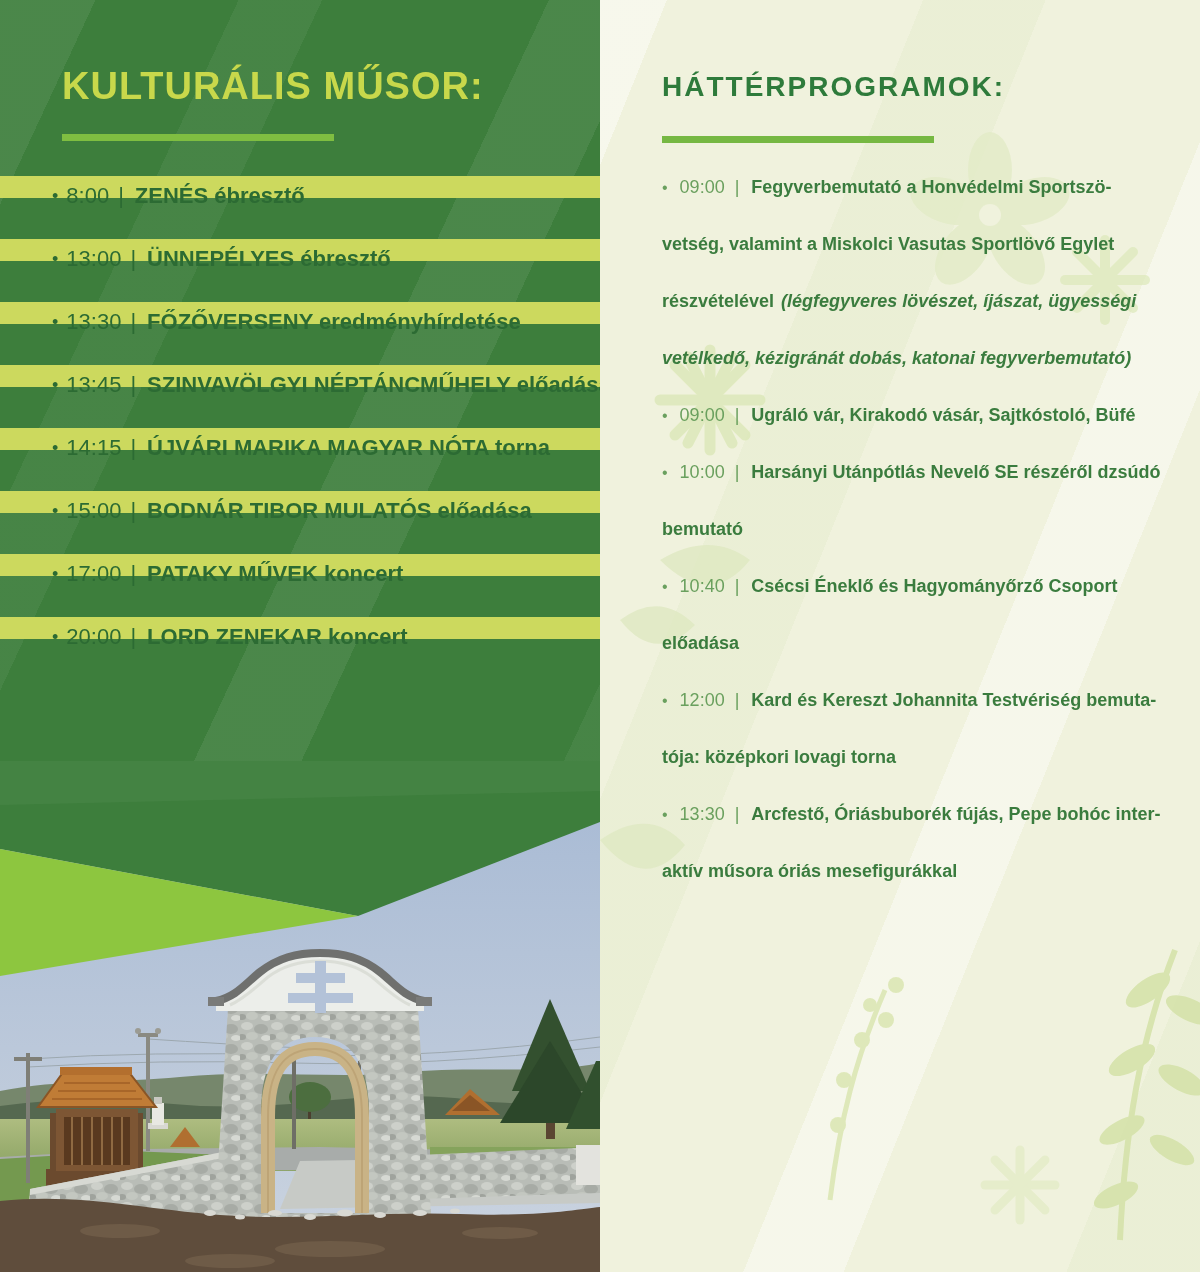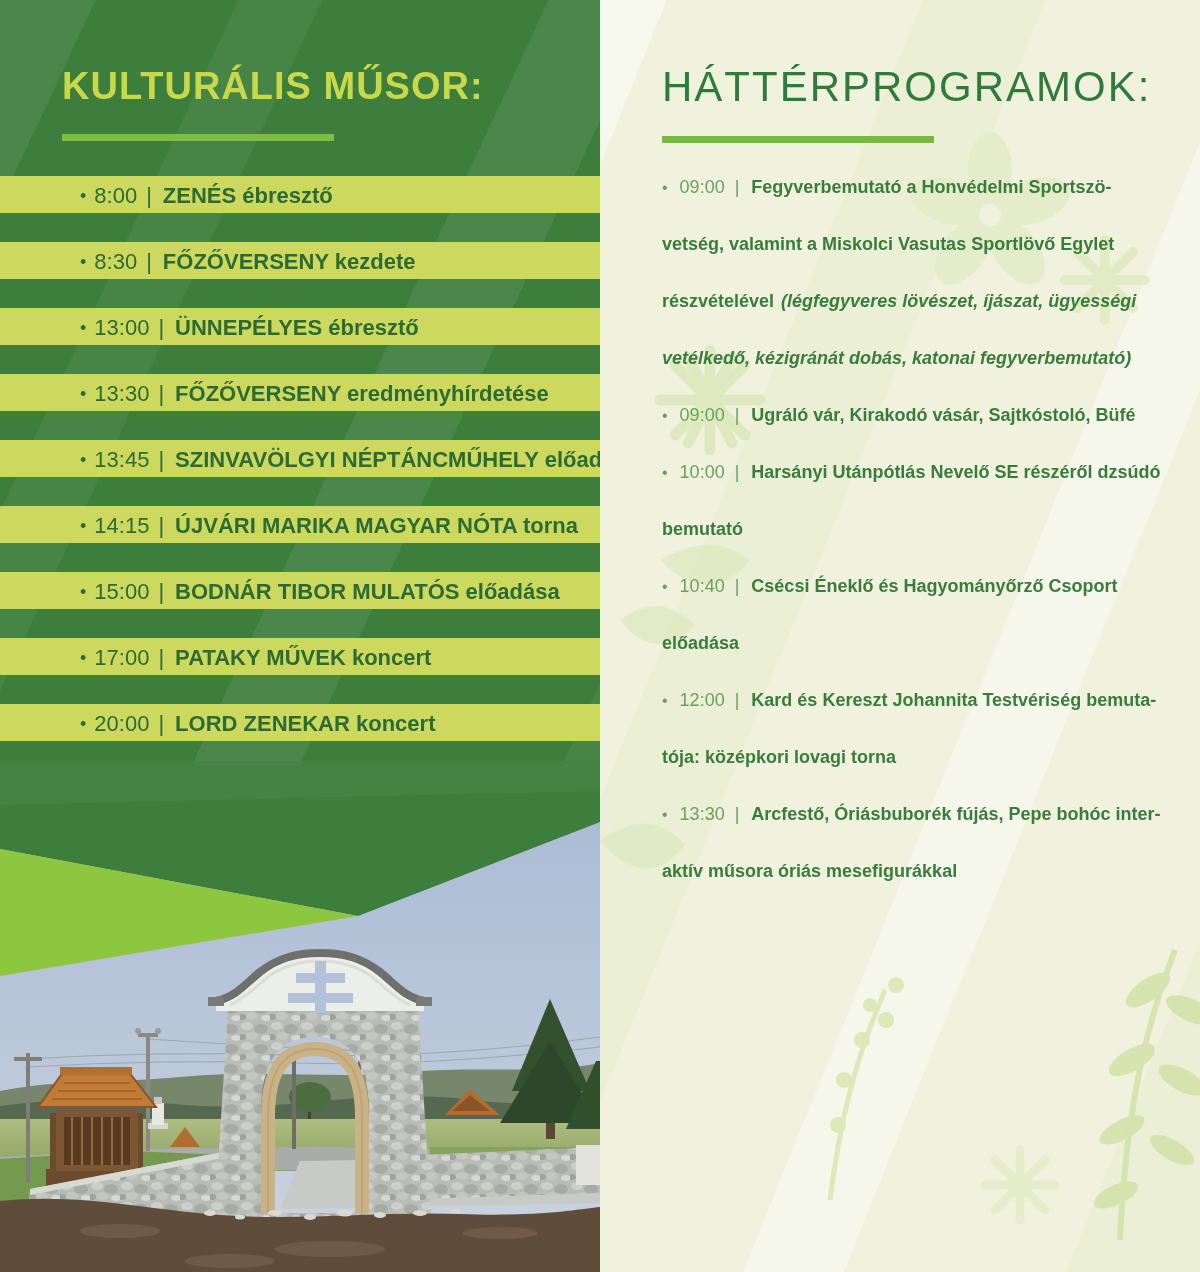--- a/index.html
+++ b/index.html
@@ -17,22 +17,22 @@
         rgba(255,255,255,0.05) 77% 85%, rgba(255,255,255,0) 85%),
       #3d7e3c;
   }
   .left-heading{
     margin:60px 0 0 62px;font-size:38px;line-height:52px;font-weight:800;
     letter-spacing:1px;color:#c8d84b;
   }
   .h-underline{width:272px;height:7px;margin:22px 0 0 62px;background:#7fbe41;}
   .schedule{margin-top:35px;}
   .bar{
-    height:37px;line-height:39px;margin-bottom:29px;background:#ccd95e;
-    color:#2c6b33;font-size:22px;white-space:nowrap;padding-left:80px;
+    height:22px;line-height:39px;margin-bottom:41px;background:#ccd95e;
+    color:#2c6b33;font-size:22px;white-space:nowrap;padding-left:52px;
   }
   .bar .bullet{font-size:18px;vertical-align:1px;}
   .bar .time{font-weight:normal;margin:0 9px 0 8px;}
   .bar .sep{font-weight:normal;margin-right:11px;}
   .bar .title{font-weight:bold;}
 
   
   .photo-wrap{position:absolute;left:0;top:761px;width:600px;height:511px;}
   .photo-wrap svg{display:block;}
 
@@ -42,22 +42,22 @@
     background:
       linear-gradient(112deg,
         rgba(255,255,255,0.45) 0 6%, rgba(255,255,255,0) 6% 29%,
         rgba(222,232,196,0.30) 29% 40%, rgba(255,255,255,0) 40% 59%,
         rgba(255,255,255,0.40) 59% 68%, rgba(255,255,255,0) 68% 88%,
         rgba(222,232,196,0.30) 88%),
       #f0f2dd;
   }
   .florals{position:absolute;left:0;top:0;pointer-events:none;}
   .right-heading{
-    position:relative;margin:60px 0 0 62px;font-size:42px;line-height:54px;
-    font-weight:400;letter-spacing:2px;color:#2e7b3b;
+    position:relative;margin:60px 0 0 62px;font-size:28px;line-height:54px;
+    font-weight:700;letter-spacing:2px;color:#2e7b3b;
   }
   .right-panel .h-underline{background:#76b842;position:relative;}
   .programs{position:relative;margin:16px 0 0 62px;width:525px;}
   .program-item{
     margin:0;font-size:18px;line-height:57px;color:#3a7c3e;font-weight:bold;
   }
   .program-item .bullet{color:#6aa05e;font-weight:normal;font-size:16px;}
   .program-item .time{color:#6aa05e;font-weight:normal;margin:0 10px 0 12px;}
   .program-item .sep{color:#6aa05e;font-weight:normal;margin-right:12px;}
   .program-item .txt{white-space:pre-line;}
@@ -66,21 +66,20 @@
 </head>
 <body>
 
 <div class="poster">
 
   <div class="left-panel">
     <h1 class="left-heading">KULTURÁLIS MŰSOR:</h1>
     <div class="h-underline"></div>
     <div class="schedule">
         <div class="bar"><span class="bullet">•</span><span class="time">8:00</span><span class="sep">|</span><strong class="title">ZENÉS ébresztő</strong></div>
-        <div class="bar"><span class="bullet">•</span><span class="time">8:30</span><span class="sep">|</span><strong class="title">FŐZŐVERSENY kezdete</strong></div>
         <div class="bar"><span class="bullet">•</span><span class="time">13:00</span><span class="sep">|</span><strong class="title">ÜNNEPÉLYES ébresztő</strong></div>
         <div class="bar"><span class="bullet">•</span><span class="time">13:30</span><span class="sep">|</span><strong class="title">FŐZŐVERSENY eredményhírdetése</strong></div>
         <div class="bar"><span class="bullet">•</span><span class="time">13:45</span><span class="sep">|</span><strong class="title">SZINVAVÖLGYI NÉPTÁNCMŰHELY előadása</strong></div>
         <div class="bar"><span class="bullet">•</span><span class="time">14:15</span><span class="sep">|</span><strong class="title">ÚJVÁRI MARIKA MAGYAR NÓTA torna</strong></div>
         <div class="bar"><span class="bullet">•</span><span class="time">15:00</span><span class="sep">|</span><strong class="title">BODNÁR TIBOR MULATÓS előadása</strong></div>
         <div class="bar"><span class="bullet">•</span><span class="time">17:00</span><span class="sep">|</span><strong class="title">PATAKY MŰVEK koncert</strong></div>
         <div class="bar"><span class="bullet">•</span><span class="time">20:00</span><span class="sep">|</span><strong class="title">LORD ZENEKAR koncert</strong></div>
       </div>
 
     <div class="photo-wrap">

